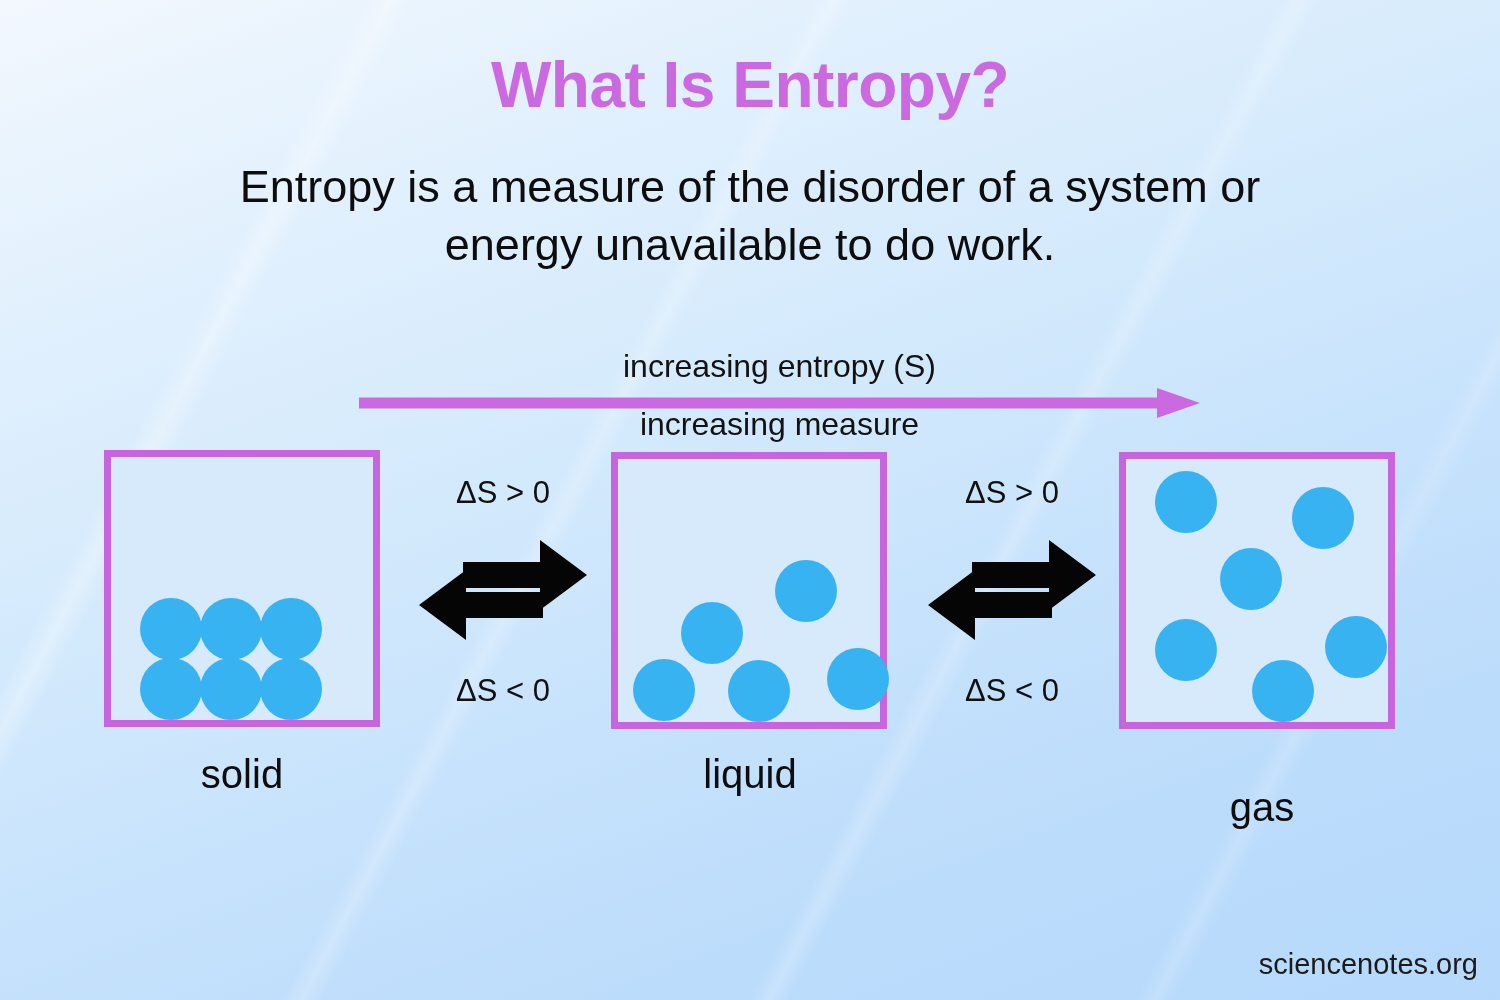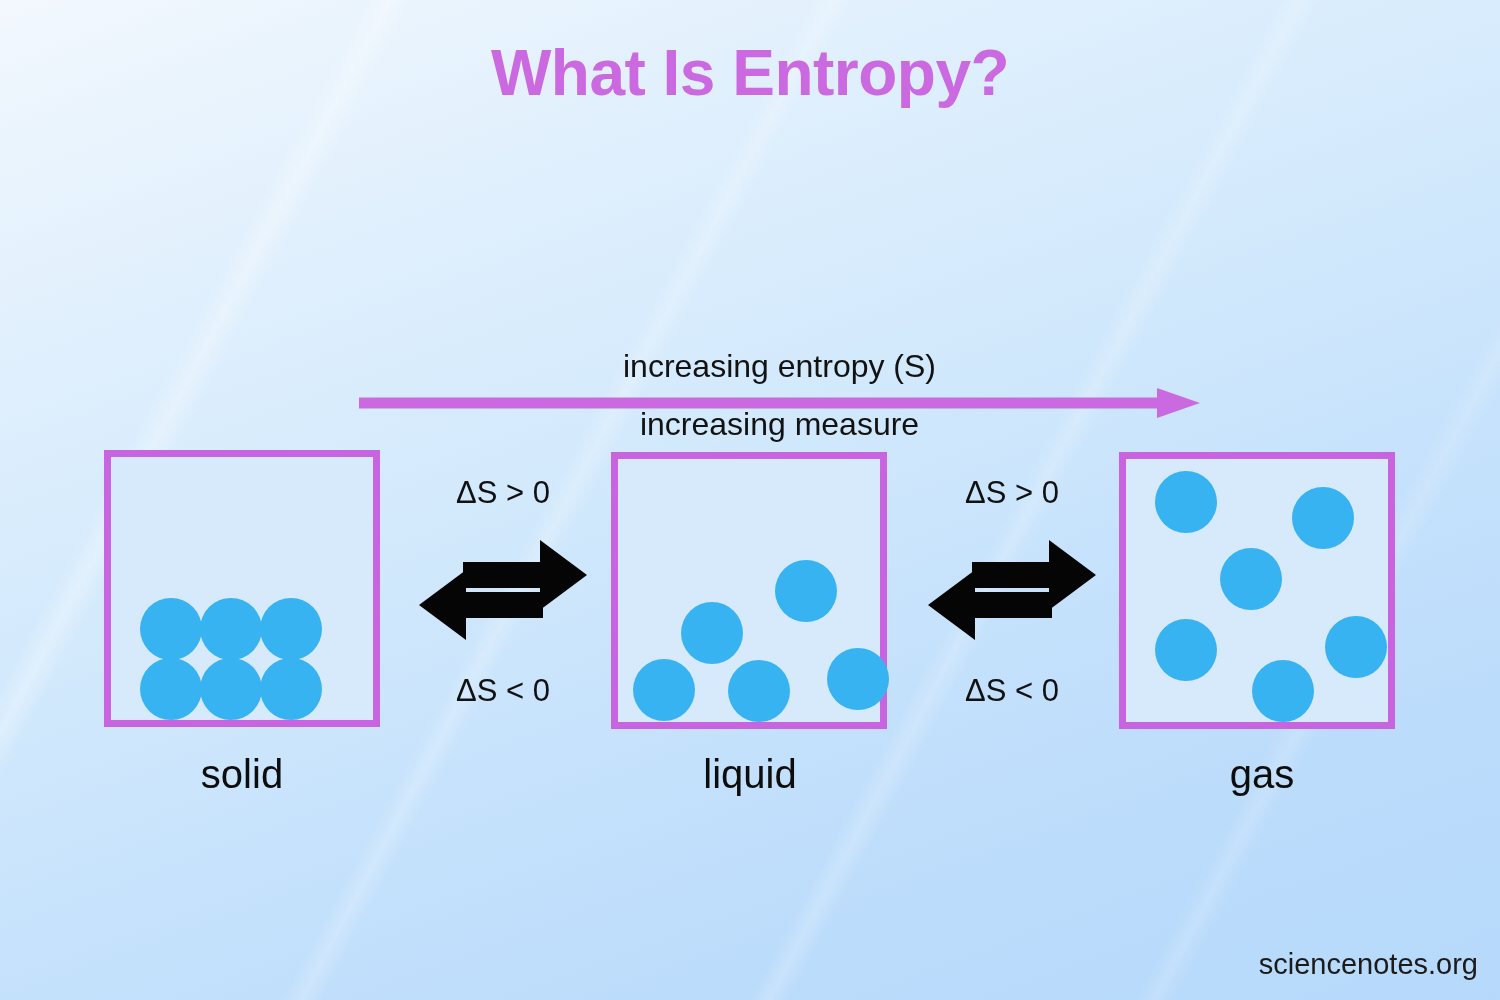--- a/index.html
+++ b/index.html
@@ -36,21 +36,21 @@
       linear-gradient(118deg, rgba(255,255,255,0) 18%, rgba(255,255,255,0.30) 19.2%, rgba(255,255,255,0) 20.4%),
       linear-gradient(118deg, rgba(255,255,255,0) 40%, rgba(255,255,255,0.22) 41%, rgba(255,255,255,0) 42%),
       linear-gradient(118deg, rgba(255,255,255,0) 63%, rgba(255,255,255,0.20) 64%, rgba(255,255,255,0) 65%),
       linear-gradient(118deg, rgba(255,255,255,0) 82%, rgba(255,255,255,0.16) 83%, rgba(255,255,255,0) 84%);
     pointer-events: none;
   }
 
   .title {
     position: absolute;
     left: 0;
-    top: 36px;
+    top: 48px;
     width: 1500px;
     text-align: center;
     font-size: 64px;
     font-weight: bold;
     letter-spacing: -0.5px;
     color: #cb6ae0;
   }
 
   .subtitle {
     position: absolute;
@@ -120,21 +120,21 @@
   .phase-label {
     position: absolute;
     width: 300px;
     text-align: center;
     font-size: 40px;
     color: #0d0d0d;
     top: 752px;
   }
   #label-solid  { left: 92px;  }
   #label-liquid { left: 600px; }
-  #label-gas    { left: 1112px; }
+  #label-gas    { left: 1112px; margin-top: 33px; }
 
   
   .arrow-group {
     position: absolute;
     width: 200px;
     height: 230px;
     top: 475px;
   }
   #arrows-solid-liquid  { left: 403px; }
   #arrows-liquid-gas    { left: 912px; }
@@ -166,20 +166,21 @@
     color: #1b1b1b;
   }
 </style>
 </head>
 <body>
 
 <div id="canvas">
 
   <div class="title">What Is Entropy?</div>
 
+  <div class="subtitle">Entropy is a measure of the disorder of a system or energy unavailable to do work.</div>
 
   <div class="axis-wrap">
     <div class="axis-label-top">increasing entropy (S)</div>
     <div class="axis-arrow">
       <svg width="845" height="30" viewBox="0 0 845 30" xmlns="http://www.w3.org/2000/svg">
         <line x1="2" y1="15" x2="812" y2="15" stroke="#cb6ae0" stroke-width="11" stroke-linecap="butt"></line>
         <polygon points="800,0 843,15 800,30" fill="#cb6ae0"></polygon>
       </svg>
     </div>
     <div class="axis-label-bottom">increasing measure</div>

